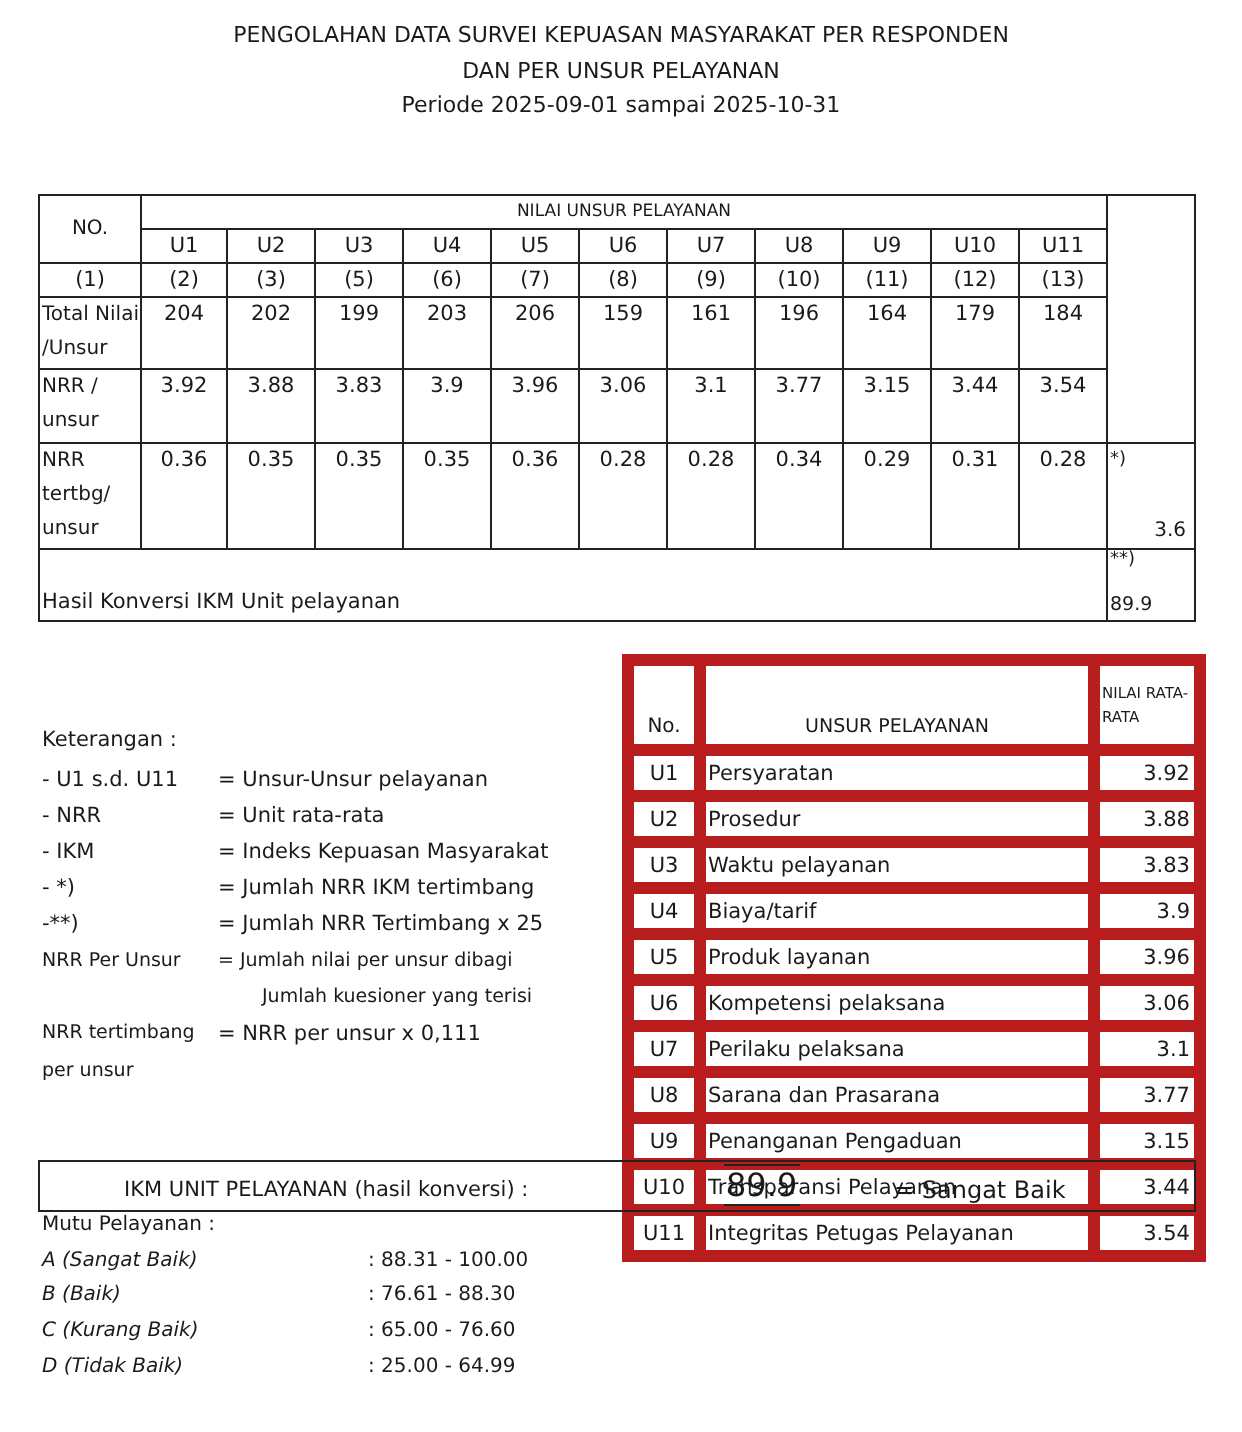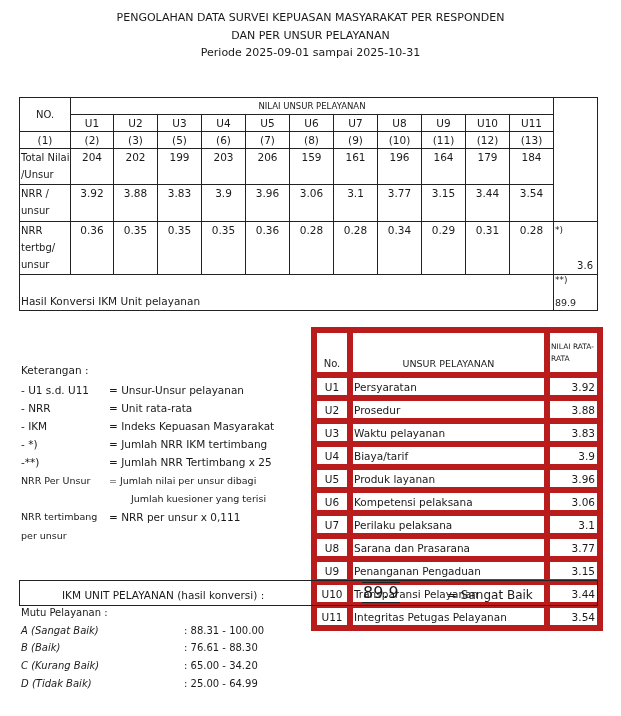--- a/index.html
+++ b/index.html
@@ -312,19 +312,19 @@
   <div class="row" style="top:18px">
     <span class="g">A (Sangat Baik)</span>
     <span class="r">: 88.31 - 100.00</span>
   </div>
   <div class="row" style="top:35px">
     <span class="g">B (Baik)</span>
     <span class="r">: 76.61 - 88.30</span>
   </div>
   <div class="row" style="top:53px">
     <span class="g">C (Kurang Baik)</span>
-    <span class="r">: 65.00 - 34.20</span>
+    <span class="r">: 65.00 - 76.60</span>
   </div>
   <div class="row" style="top:71px">
     <span class="g">D (Tidak Baik)</span>
     <span class="r">: 25.00 - 64.99</span>
   </div>
 </div>
 
 </body></html>

